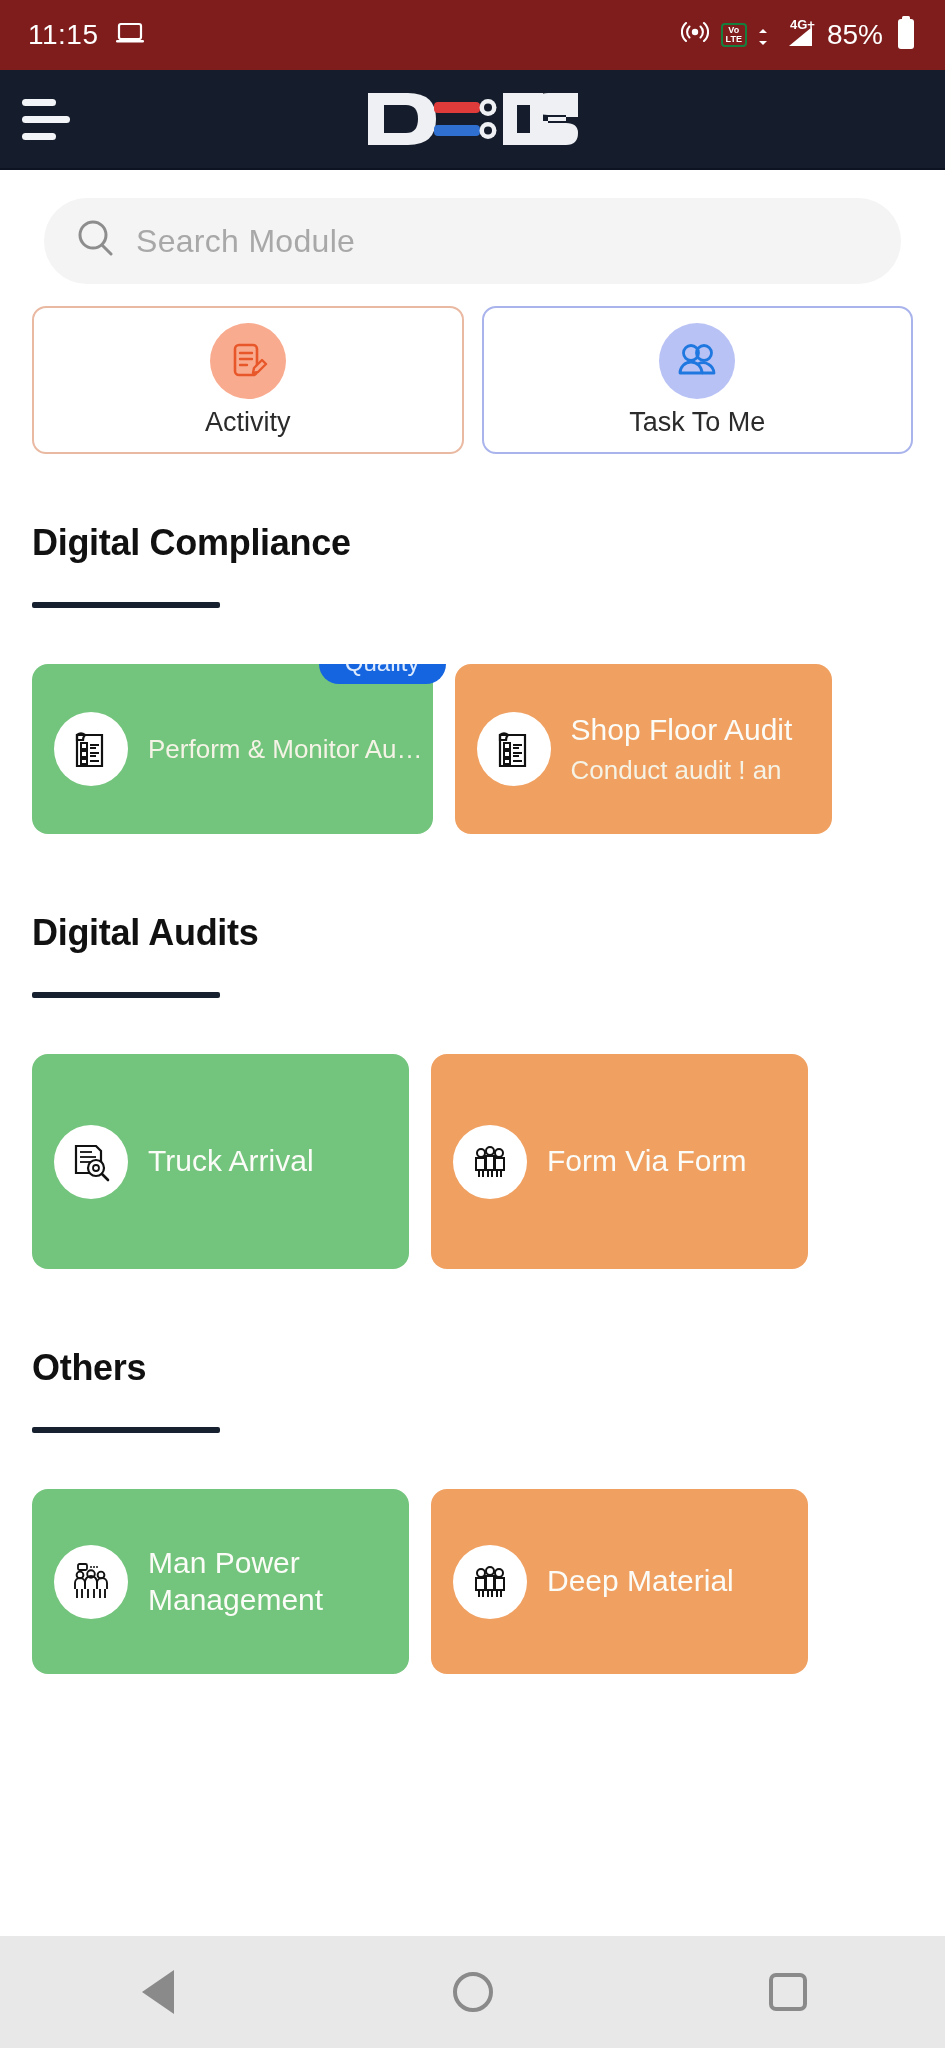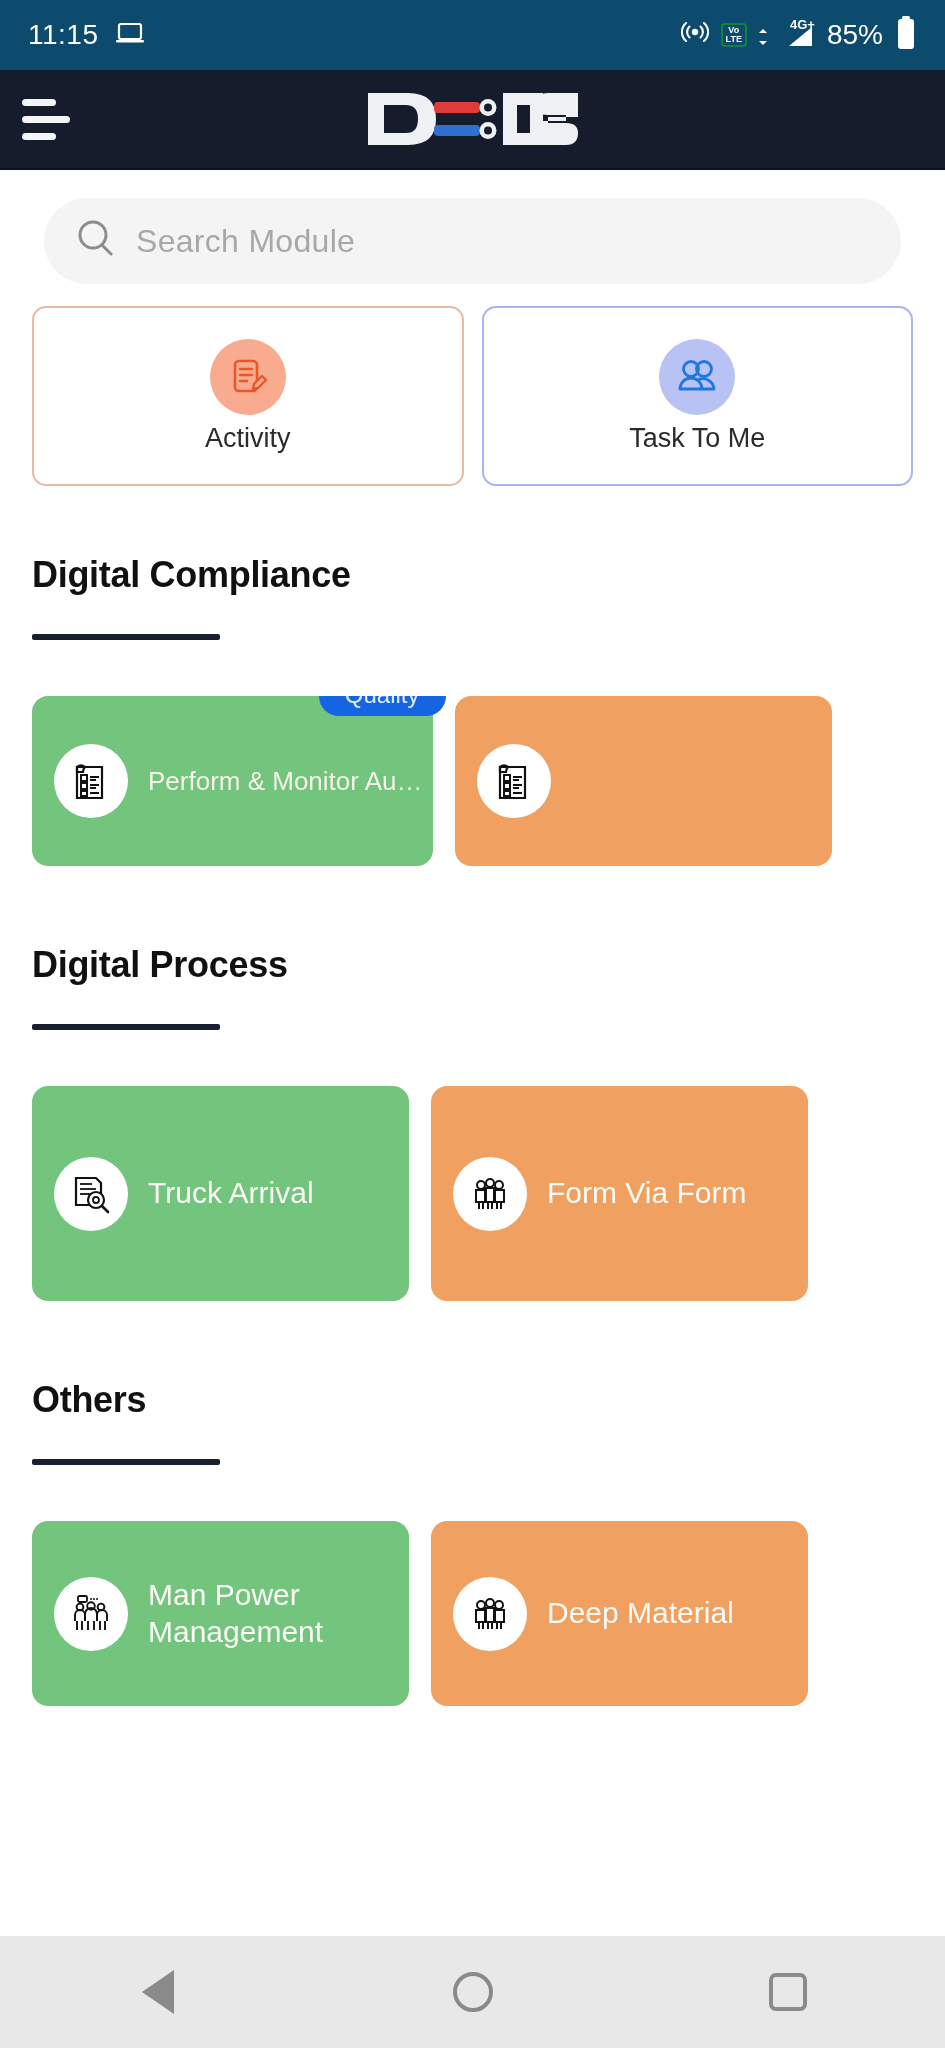--- a/index.html
+++ b/index.html
@@ -6,21 +6,21 @@
   html, body {
     width: 945px; height: 2048px;
     font-family: "Liberation Sans", sans-serif;
     background: #ffffff;
     overflow: hidden;
   }
   #app { width: 945px; height: 2048px; position: relative; display: flex; flex-direction: column; }
 
   
   .statusbar {
-    height: 70px; background: #0c4a6e; color: #ffffff;
+    height: 70px; background: #7f1d1d; color: #ffffff;
     display: flex; align-items: center; justify-content: space-between;
     padding: 4px 28px; flex: 0 0 auto;
   }
   .sb-left { display: flex; align-items: center; gap: 16px; }
   .sb-time { font-size: 28px; letter-spacing: 0.5px; }
   .sb-right { display: flex; align-items: center; gap: 12px; }
   .sb-batt-pct { font-size: 28px; text-align: center; }
   .volte-box {
     border: 2px solid #15803d; border-radius: 4px; padding: 1px 3px;
     font-size: 9px; line-height: 9px; text-align: center; font-weight: bold;
@@ -48,21 +48,21 @@
   .search-wrap { padding: 28px 44px 0 44px; }
   .searchbar {
     height: 86px; background: #f4f4f4; border-radius: 44px;
     display: flex; align-items: center; padding: 0 30px; gap: 18px;
   }
   .search-ph { font-size: 32px; color: #a8a8a8; letter-spacing: 0.3px; }
 
   
   .quick-row { display: flex; gap: 18px; padding: 22px 32px 0 32px; }
   .quick-card {
-    flex: 1 1 0; height: 180px; background: #fff;
+    flex: 1 1 0; height: 148px; background: #fff;
     border-radius: 14px; border: 2px solid #ddd;
     display: flex; flex-direction: column; align-items: center; justify-content: center; gap: 8px;
   }
   .qa-circle { width: 76px; height: 76px; border-radius: 50%; display: flex; align-items: center; justify-content: center; }
   .qa-label { font-size: 27px; color: #2b2b2b; }
 
   
   .section { padding: 0 32px; }
   .sec-title { font-size: 36px; font-weight: bold; color: #111; letter-spacing: -0.3px; }
   .sec-rule { width: 188px; height: 6px; background: #16202e; border-radius: 2px; margin-top: 38px; }
@@ -256,27 +256,31 @@
             <rect x="13" y="17" width="6" height="6" fill="none" stroke="#111" stroke-width="2"></rect>
             <rect x="13" y="25" width="6" height="6" fill="none" stroke="#111" stroke-width="2"></rect>
             <rect x="13" y="33" width="6" height="5" fill="none" stroke="#111" stroke-width="2"></rect>
             <line x1="22" y1="19" x2="31" y2="19" stroke="#111" stroke-width="2"></line>
             <line x1="22" y1="22" x2="28" y2="22" stroke="#111" stroke-width="2"></line>
             <line x1="22" y1="27" x2="31" y2="27" stroke="#111" stroke-width="2"></line>
             <line x1="22" y1="30" x2="28" y2="30" stroke="#111" stroke-width="2"></line>
             <line x1="22" y1="35" x2="31" y2="35" stroke="#111" stroke-width="2"></line>
           </svg>
         </span>
+        <span class="mod-text">
+          <span class="mod-title">Shop Floor Audit</span>
+          <span class="mod-sub">Conduct audit ! an</span>
+        </span>
       </div>
     </div>
 
     <div class="gap-l"></div>
 
     <div class="section">
-      <div class="sec-title">Digital Process</div>
+      <div class="sec-title">Digital Audits</div>
       <div class="sec-rule"></div>
     </div>
     <div class="gap-s"></div>
     <div class="cards-row">
       <div class="mod-card green" style="min-height:215px">
         <span class="mod-icon">
           <svg width="46" height="46" viewBox="0 0 46 46">
             <path d="M8 7 H28 L33 12 V34 H8 Z" fill="none" stroke="#111" stroke-width="2.2"></path>
             <line x1="12" y1="13" x2="24" y2="13" stroke="#111" stroke-width="1.8"></line>
             <line x1="12" y1="18" x2="28" y2="18" stroke="#111" stroke-width="1.8"></line>

